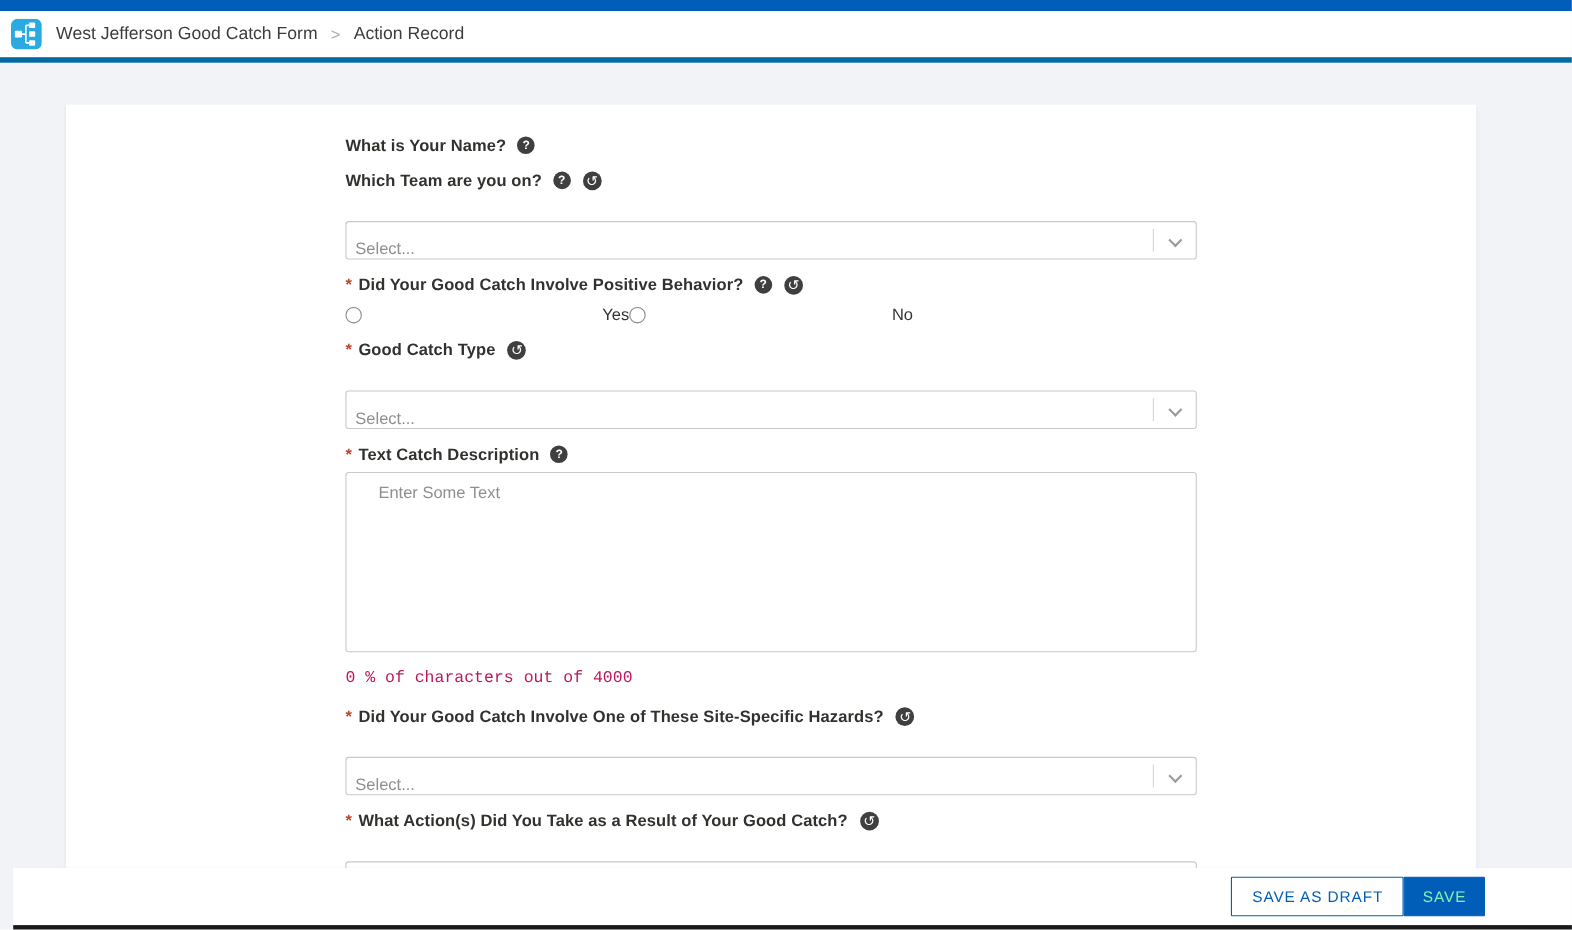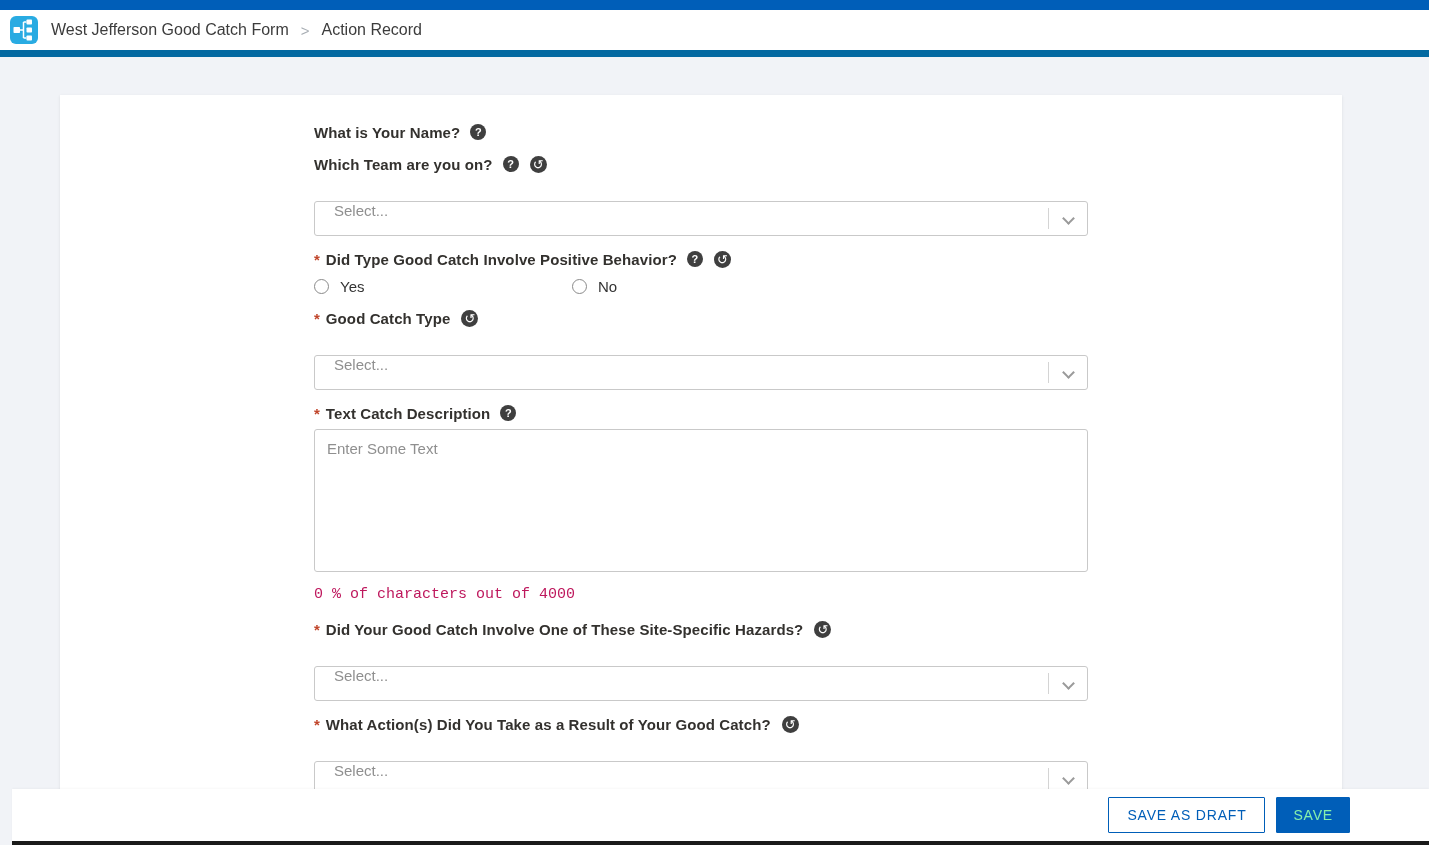--- a/index.html
+++ b/index.html
@@ -8,21 +8,21 @@
     font-family: "Liberation Sans", sans-serif;
     background: #f1f3f7;
     position: relative;
   }
 
   
   .topbar { height: 10px; background: #005eb8; width: 100%; }
 
   
   .header {
-    height: 47px; background: #ffffff; border-bottom: 7px solid #0369a1;
+    height: 47px; background: #ffffff; border-bottom: 5px solid #0369a1;
     display: flex; align-items: center; padding-left: 10px;
   }
   .app-icon { width: 28px; height: 28px; flex: 0 0 auto; }
   .breadcrumb { display: flex; align-items: center; margin-left: 13px; font-size: 16px; color: #3c3c3c; }
   .crumb-sep { color: #a7adb3; margin: 0 12px; font-size: 15px; }
 
   
   .card {
     margin: 38px 87px 0 60px;
     background: #ffffff;
@@ -46,43 +46,43 @@
     margin-left: 11px; flex: 0 0 auto; cursor: pointer;
   }
 
   .text-input, .select-box, .textarea {
     width: 774px; border: 1px solid #c9c9c9; border-radius: 3px; background: #fff;
     font-family: "Liberation Sans", sans-serif; font-size: 15px;
   }
   .text-input { height: 35px; padding: 0 12px; color: #333; }
   .text-input::placeholder, .textarea::placeholder { color: #8f8f8f; opacity: 1; }
 
-  .select-box { height: 35px; display: flex; align-items: flex-start; padding-left: 19px; position: relative; cursor: pointer; margin-top: 28px; }
+  .select-box { height: 35px; display: flex; align-items: flex-end; padding-left: 8px; position: relative; cursor: pointer; margin-top: 28px; }
   .select-placeholder { color: #8f8f8f; }
   .sel-divider { position: absolute; right: 38px; top: 6px; bottom: 6px; width: 1px; background: #d4d4d4; }
   .chevron-down {
     position: absolute; right: 14px; top: 12px; width: 9px; height: 9px;
     border-right: 2px solid #9a9a9a; border-bottom: 2px solid #9a9a9a; transform: rotate(45deg);
   }
 
   .radio-group { display: flex; margin-top: 10px; margin-bottom: 5px; }
-  .radio-option { display: flex; align-items: center; width: 258px; cursor: pointer; }
+  .radio-option { display: flex; align-items: center; width: 258px; cursor: pointer; justify-content: space-between; }
   .radio-circle { width: 15px; height: 15px; border: 1px solid #8a8a8a; border-radius: 50%; background: #fff; flex: 0 0 auto; }
   .radio-label { font-size: 15px; color: #333; margin-left: 11px; }
 
-  .textarea { height: 143px; padding: 10px 12px; resize: none; color: #000000; }
+  .textarea { height: 164px; padding: 10px 29px; resize: none; color: #000000; }
   .counter { text-align: left; font-size: 15px; color: #be185d; margin-top: 10px; font-family: Liberation Mono, monospace; }
   .field-description { margin-bottom: 18px; }
 
   
   .footer {
     position: fixed; left: 12px; right: 0; bottom: 0; height: 56px; background: #ffffff;
     border-bottom: 4px solid #1a1a1a;
     display: flex; align-items: center; justify-content: flex-end;
-    padding-right: 79px; gap: 11px; z-index: 10;
+    padding-right: 79px; z-index: 10;
     box-shadow: 0 -1px 2px rgba(0,0,0,0.03);
   }
   .btn {
     height: 36px; font-family: "Liberation Sans", sans-serif; font-size: 14px;
     letter-spacing: 0.8px; cursor: pointer; border-radius: 1px;
   }
   .btn-outline { background: #fff; color: #005eb8; border: 1px solid #005eb8; padding: 0 18px; }
   .btn-primary { background: #005eb8; color: #86efac; border: 1px solid #005eb8; padding: 0 16px; }
 </style>
 </head>
@@ -128,21 +128,21 @@
       <div class="select-box">
         <span class="select-placeholder">Select...</span>
         <span class="sel-divider"></span>
         <span class="chevron-down"></span>
       </div>
     </div>
 
     <div class="field">
       <div class="label-row">
         <span class="req">*</span>
-        <span class="label">Did Type Good Catch Involve Positive Behavior?</span>
+        <span class="label">Did Your Good Catch Involve Positive Behavior?</span>
         <span class="help-icon">?</span>
         <span class="history-icon">↺</span>
       </div>
       <div class="radio-group">
         <div class="radio-option">
           <span class="radio-circle"></span>
           <span class="radio-label">Yes</span>
         </div>
         <div class="radio-option">
           <span class="radio-circle"></span>

